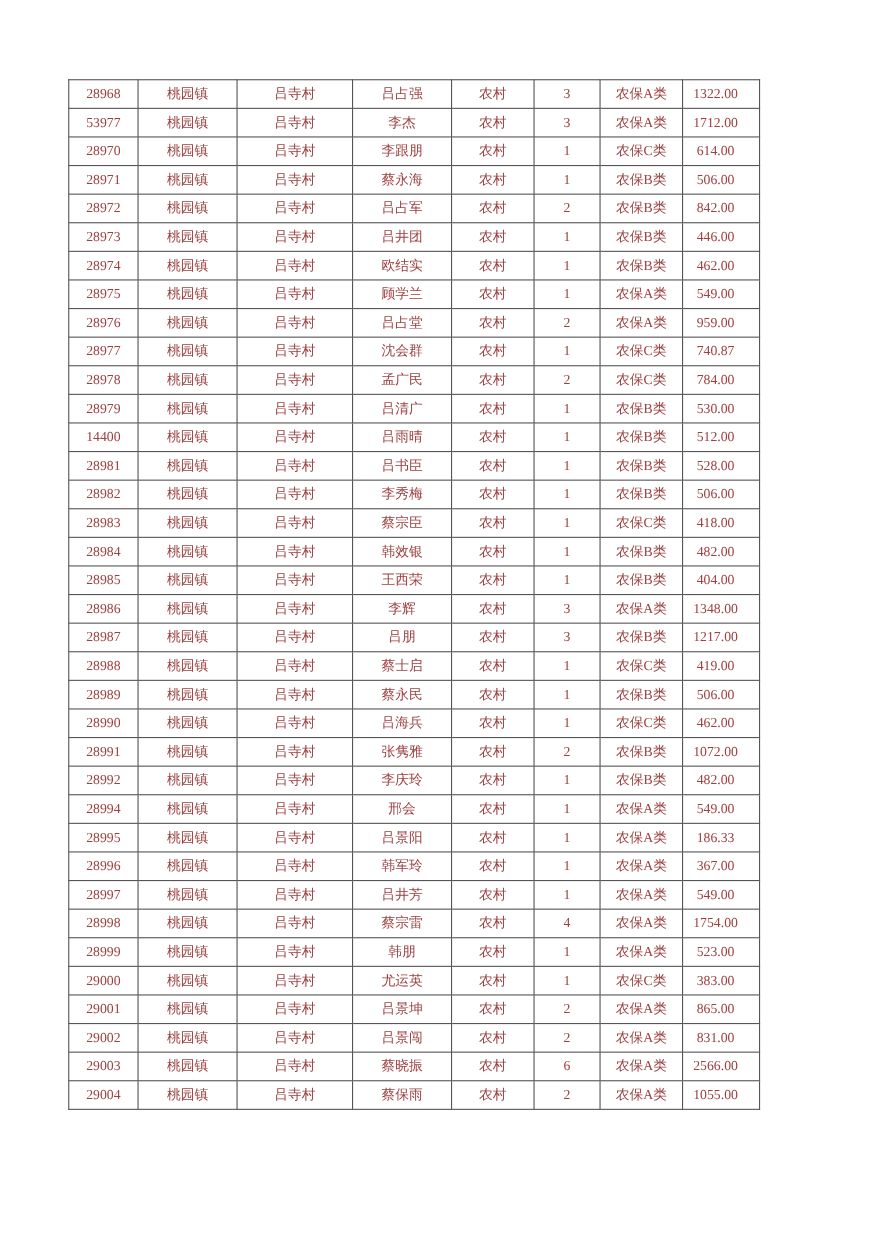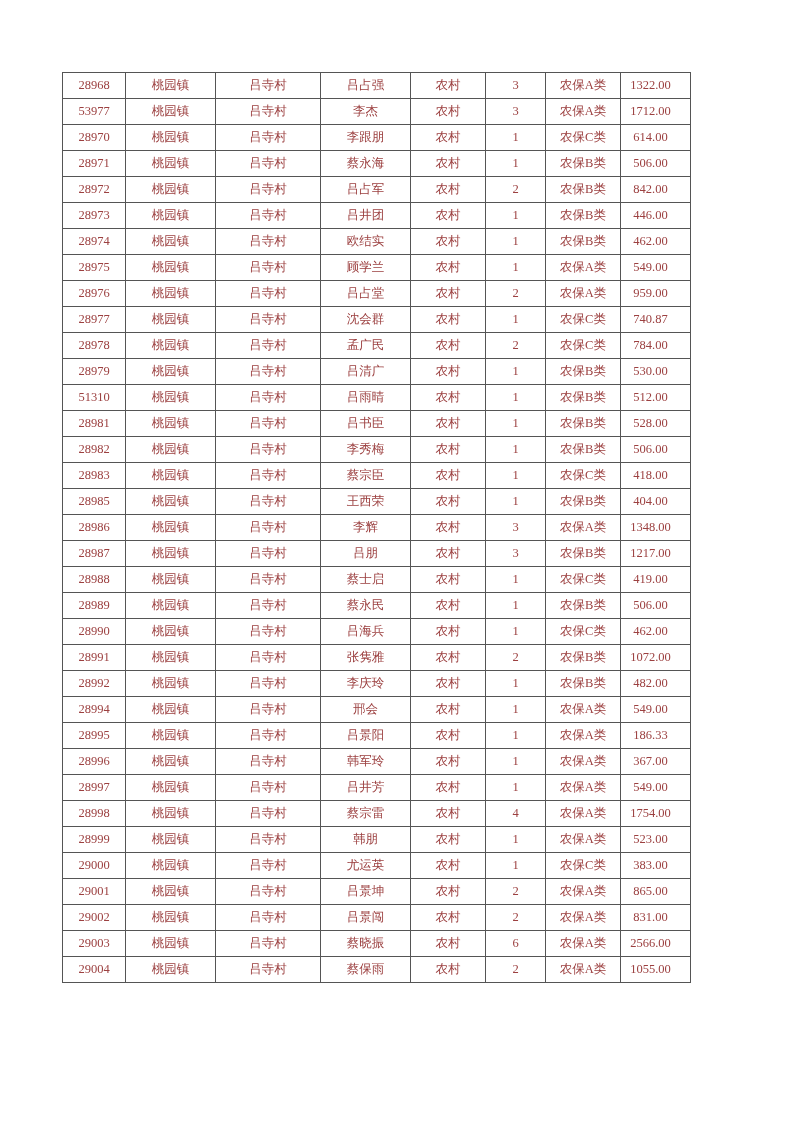--- a/index.html
+++ b/index.html
@@ -177,21 +177,21 @@
             <td>28979</td>
             <td>桃园镇</td>
             <td>吕寺村</td>
             <td>吕清广</td>
             <td>农村</td>
             <td>1</td>
             <td>农保B类</td>
             <td class="amount">530.00</td>
           </tr>
           <tr>
-            <td>51310</td>
+            <td>14400</td>
             <td>桃园镇</td>
             <td>吕寺村</td>
             <td>吕雨晴</td>
             <td>农村</td>
             <td>1</td>
             <td>农保B类</td>
             <td class="amount">512.00</td>
           </tr>
           <tr>
             <td>28981</td>
@@ -215,20 +215,30 @@
           </tr>
           <tr>
             <td>28983</td>
             <td>桃园镇</td>
             <td>吕寺村</td>
             <td>蔡宗臣</td>
             <td>农村</td>
             <td>1</td>
             <td>农保C类</td>
             <td class="amount">418.00</td>
+          </tr>
+          <tr>
+            <td>28984</td>
+            <td>桃园镇</td>
+            <td>吕寺村</td>
+            <td>韩效银</td>
+            <td>农村</td>
+            <td>1</td>
+            <td>农保B类</td>
+            <td class="amount">482.00</td>
           </tr>
           <tr>
             <td>28985</td>
             <td>桃园镇</td>
             <td>吕寺村</td>
             <td>王西荣</td>
             <td>农村</td>
             <td>1</td>
             <td>农保B类</td>
             <td class="amount">404.00</td>

